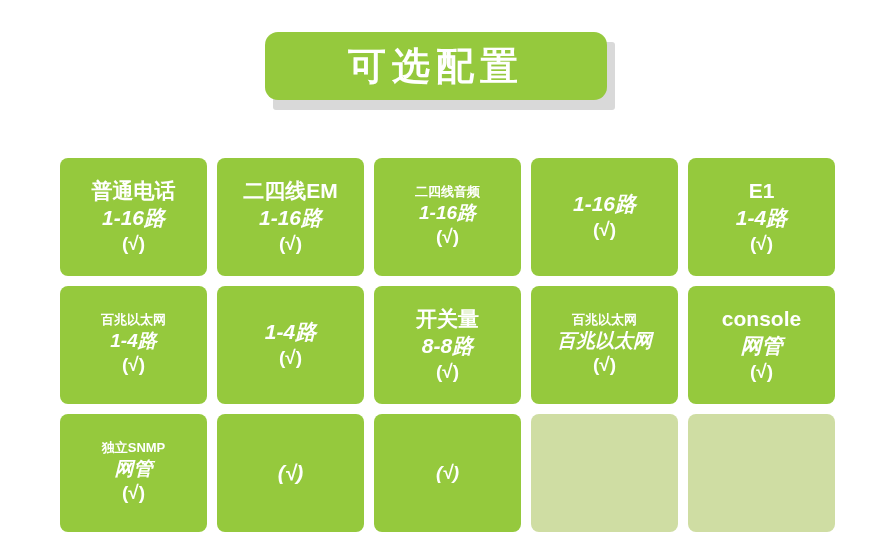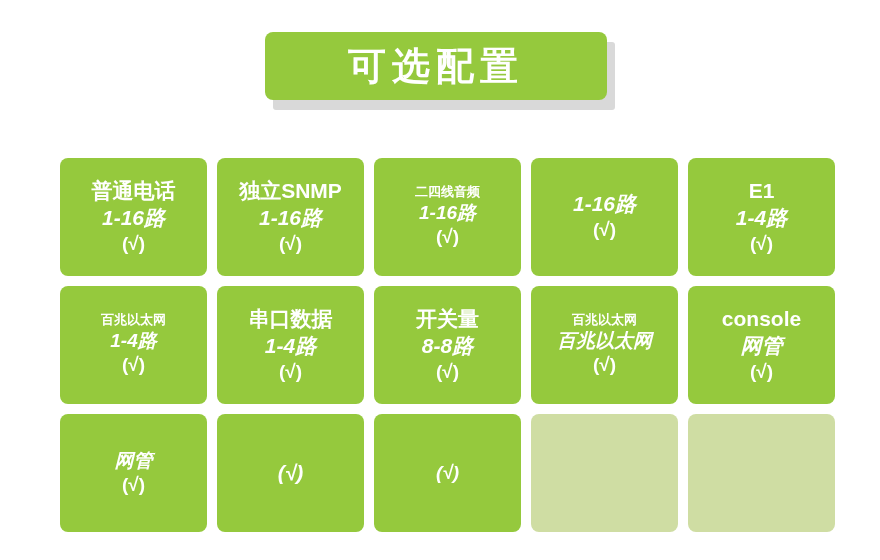--- a/index.html
+++ b/index.html
@@ -36,21 +36,21 @@
     background: #d9d9d9;
     border-radius: 3px;
   }
   #title-banner {
     position: absolute;
     left: 0px;
     top: 0px;
     width: 342px;
     height: 68px;
     background: #95c93d;
-    border-radius: 8px;
+    border-radius: 13px;
     display: flex;
     align-items: center;
     justify-content: center;
   }
   #title-text {
     color: #ffffff;
     font-size: 38px;
     font-weight: bold;
     letter-spacing: 6px;
     line-height: 1;
@@ -110,21 +110,21 @@
     </div>
   </div>
 
   <div id="cards-grid">
       <div class="card filled">
         <span class="line l1">普通电话</span>
         <span class="line l2">1-16路</span>
         <span class="line l3">(√)</span>
       </div>
       <div class="card filled">
-        <span class="line l1">独立SNMP</span>
+        <span class="line l1">二四线EM</span>
         <span class="line l2">1-16路</span>
         <span class="line l3">(√)</span>
       </div>
       <div class="card filled small">
         <span class="line l1">二四线音频</span>
         <span class="line l2">1-16路</span>
         <span class="line l3">(√)</span>
       </div>
       <div class="card filled">
         <span class="line l2">1-16路</span>
@@ -134,40 +134,40 @@
         <span class="line l1">E1</span>
         <span class="line l2">1-4路</span>
         <span class="line l3">(√)</span>
       </div>
       <div class="card filled small">
         <span class="line l1">百兆以太网</span>
         <span class="line l2">1-4路</span>
         <span class="line l3">(√)</span>
       </div>
       <div class="card filled">
-        <span class="line l1">串口数据</span>
         <span class="line l2">1-4路</span>
         <span class="line l3">(√)</span>
       </div>
       <div class="card filled">
         <span class="line l1">开关量</span>
         <span class="line l2">8-8路</span>
         <span class="line l3">(√)</span>
       </div>
       <div class="card filled small">
         <span class="line l1">百兆以太网</span>
         <span class="line l2">百兆以太网</span>
         <span class="line l3">(√)</span>
       </div>
       <div class="card filled">
         <span class="line l1">console</span>
         <span class="line l2">网管</span>
         <span class="line l3">(√)</span>
       </div>
       <div class="card filled small">
+        <span class="line l1">独立SNMP</span>
         <span class="line l2">网管</span>
         <span class="line l3">(√)</span>
       </div>
       <div class="card filled">
         <span class="line l2">(√)</span>
       </div>
       <div class="card filled small">
         <span class="line l2">(√)</span>
       </div>
       <div class="card empty"></div>

